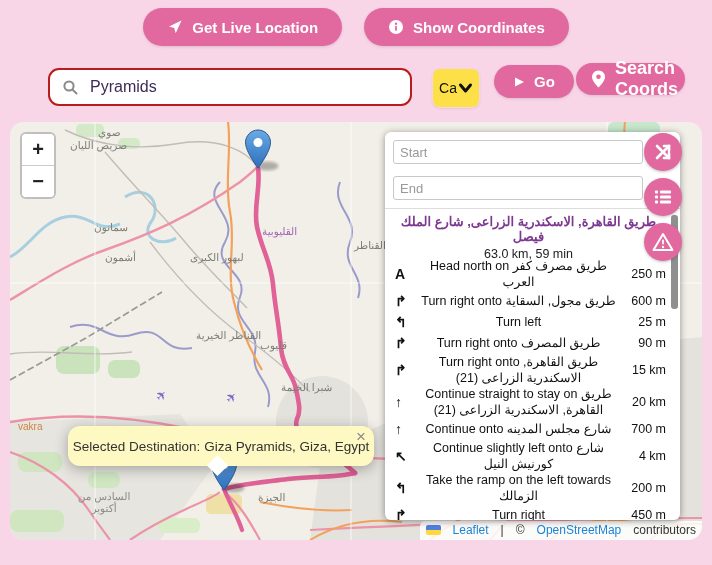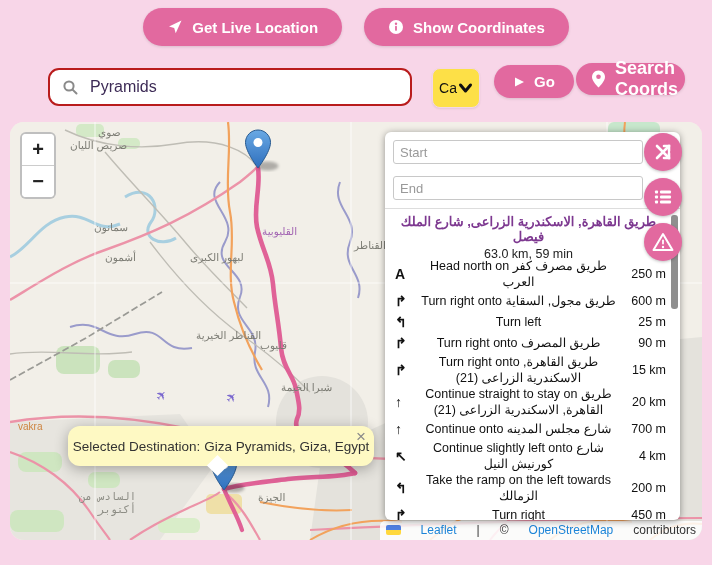--- a/index.html
+++ b/index.html
@@ -35,21 +35,21 @@
   
   .map{
     position:absolute;left:10px;top:122px;width:692px;height:418px;
     border-radius:14px;overflow:hidden;background:#F2EFE8;
   }
   .map svg.basemap{position:absolute;left:0;top:0;}
   .maplabels{position:absolute;inset:0;pointer-events:none;}
   .maplabel{position:absolute;font-size:10.5px;color:#7C7C74;white-space:nowrap;}
   .maplabel.purple{color:#A467B3;}
   .maplabel.orange{color:#CE8440;font-size:10px;}
-  .maplabel.gray2{color:#8C8C84;white-space:normal;width:64px;text-align:right;font-family:Liberation Mono, monospace;}
+  .maplabel.gray2{color:#8C8C84;white-space:normal;width:64px;text-align:center;}
   .plane{position:absolute;font-size:13px;color:#7A67CE;transform:rotate(-45deg);}
   .zoomctl{
     position:absolute;left:10px;top:10px;width:32px;background:#fff;
     border:2px solid rgba(0,0,0,.25);border-radius:6px;overflow:hidden;
   }
   .zbtn{width:32px;height:31px;display:flex;align-items:center;justify-content:center;
     font-size:20px;font-weight:bold;color:#222;cursor:pointer;background:#fff;}
   .zbtn:first-child{border-bottom:1px solid #ccc;}
   
   .popup{
@@ -85,21 +85,21 @@
     position:absolute;right:-2px;width:38px;height:38px;border-radius:50%;
     background:#E2699F;display:flex;align-items:center;justify-content:center;
     box-shadow:0 1px 3px rgba(0,0,0,.25);cursor:pointer;z-index:8;
   }
   #cbtn1{top:1px;} #cbtn2{top:46px;} #cbtn3{top:91px;}
   .scroll-thumb{position:absolute;left:286px;top:83px;width:7px;height:94px;background:#8F8F8F;border-radius:3px;z-index:7;}
   
   .attrib{
     position:absolute;right:0;bottom:0;background:rgba(255,255,255,.85);
     padding:2px 6px 3px 6px;font-size:12px;color:#333;display:flex;align-items:center;
-    gap:20px;border-top-left-radius:5px;z-index:4;white-space:nowrap;
+    gap:12px;border-top-left-radius:5px;z-index:4;white-space:nowrap;
   }
   .attrib a{color:#1C84D8;text-decoration:none;cursor:pointer;}
   .flag{display:inline-block;width:15px;height:10px;border-radius:2px;
     background:linear-gradient(#4E7FE0 50%,#FFD83D 50%);}
 </style>
 </head>
 <body>
 
 <div class="row1">
   <button class="pill">

